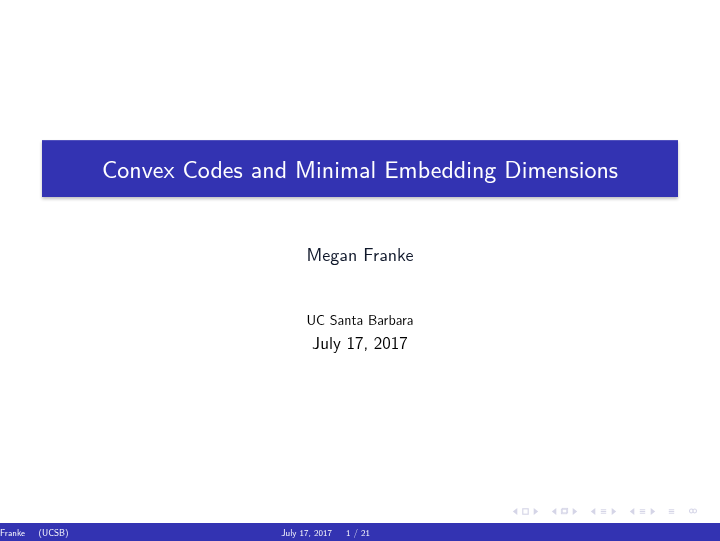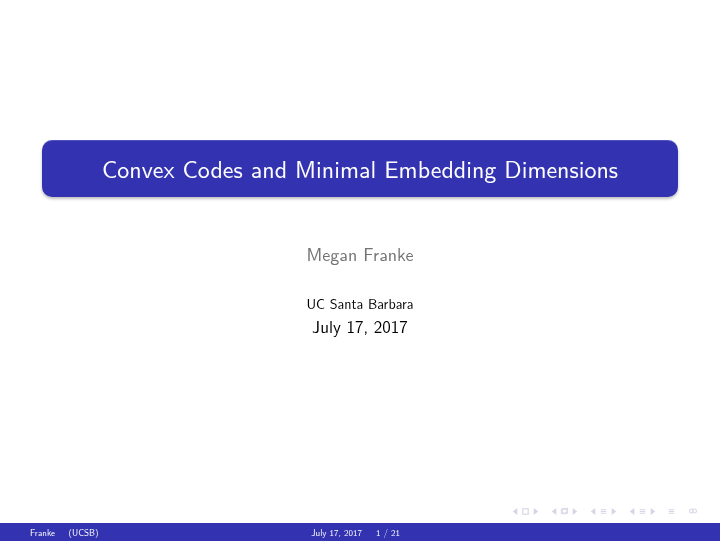--- a/index.html
+++ b/index.html
@@ -16,42 +16,42 @@
     width: 720px;
     height: 541px;
     position: relative;
   }
   .title-block {
     position: absolute;
     top: 140px;
     left: 42px;
     right: 42px;
     background: #3333B2;
-    border-radius: 10px;
+    border-radius: 0;
     box-shadow: 0 2px 3px rgba(0,0,0,0.25), inset 0 1px 0 rgba(255,255,255,0.15);
     padding: 14px 20px;
     text-align: center;
   }
   .title-text {
     color: #ffffff;
     font-size: 24px;
     font-weight: 400;
     line-height: 1.2;
   }
   .author-block {
     position: absolute;
     top: 240px;
     left: 0;
     right: 0;
     text-align: center;
   }
   .author-name {
     font-size: 18px;
-    color: #737373;
-    margin-bottom: 26px;
+    color: #0f172a;
+    margin-bottom: 42px;
   }
   .institution {
     font-size: 14px;
     color: #000;
   }
   .date {
     font-size: 17px;
     color: #000;
   }
   .nav-icons {
@@ -89,21 +89,20 @@
     right: 0;
     height: 18px;
     background: #3333B2;
     color: #ffffff;
     font-size: 9px;
     display: flex;
     align-items: center;
   }
   .footer-left {
     flex: 0 0 200px;
-    padding-left: 30px;
   }
   .footer-center {
     flex: 1;
     text-align: center;
   }
   .footer-right {
     flex: 0 0 170px;
     text-align: right;
   }
   .footer-right .page {

